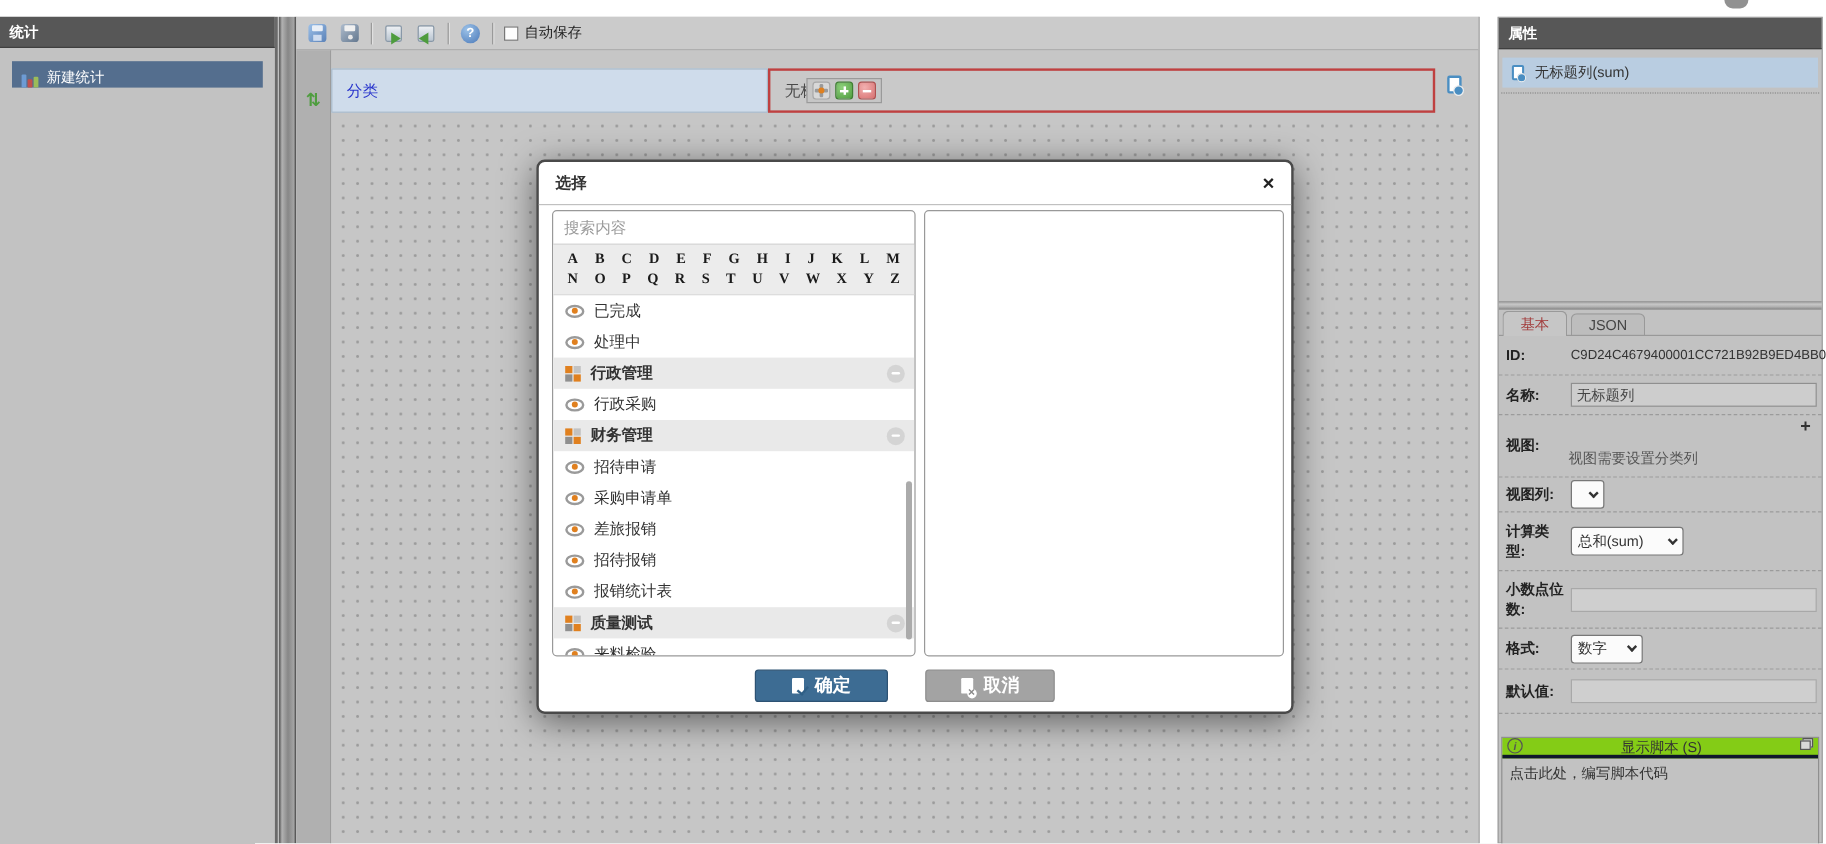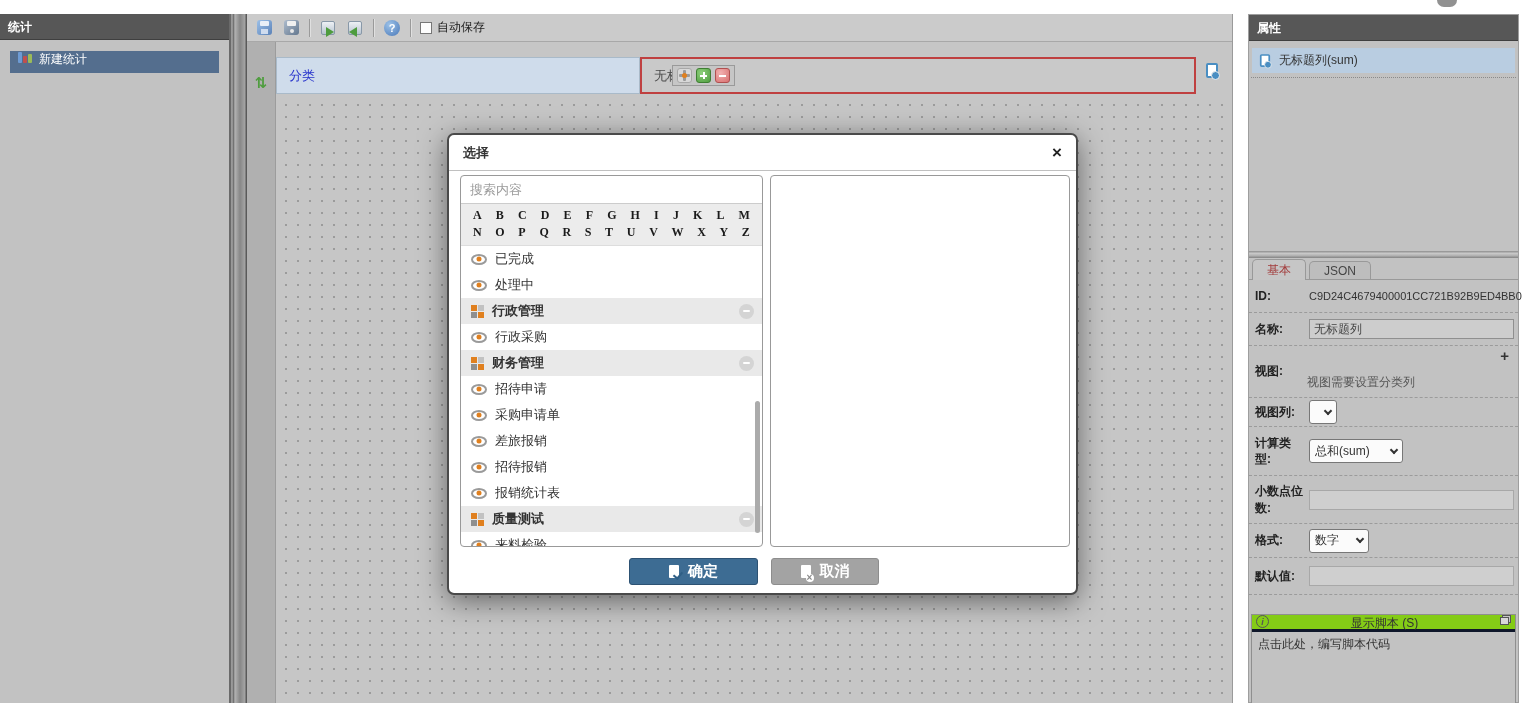--- a/index.html
+++ b/index.html
@@ -9,21 +9,21 @@
 
   
   .top-notch { position:absolute; left:1437px; top:0; width:20px; height:7px;
     background:#919191; border-radius:0 0 10px 10px; }
 
   
   .left-panel { position:absolute; left:0; top:14px; width:229px; height:689px; background:#c2c2c2; }
   .panel-header { height:26px; background:#575757; color:#fff; font-weight:bold; font-size:12px;
     line-height:26px; padding-left:8px; border-bottom:1px solid #3f3f3f; }
   .nav-item { margin:11px auto 0; width:209px; height:22px; background:#546e8e; color:#fff;
-    display:flex; align-items:flex-start; gap:7px; padding-left:8px; cursor:default; }
+    display:flex; align-items:flex-end; gap:7px; padding-left:8px; cursor:default; }
   .chart-icon { display:flex; align-items:flex-end; gap:1px; height:12px; }
   .chart-icon i { display:block; width:4px; border-radius:1px; }
   .chart-icon .b1 { height:11px; background:#6d9bd4; }
   .chart-icon .b2 { height:7px;  background:#c0504d; }
   .chart-icon .b3 { height:9px;  background:#9bbb59; }
 
   
   .vsplit { position:absolute; left:229px; top:14px; width:18px; height:689px;
     background:linear-gradient(90deg,#6a6a6a 0,#6a6a6a 2px,#c9c9c9 3px,#5e5e5e 4px,
       #b2b2b2 6px,#878787 11px,#a5a5a5 16px,#5a5a5a 17px,#5a5a5a 18px); }
@@ -113,21 +113,21 @@
   .gicon i:nth-child(1){ background:#e0801f; } .gicon i:nth-child(2){ background:#c2c2c2; }
   .gicon i:nth-child(3){ background:#8f8f8f; } .gicon i:nth-child(4){ background:#e0801f; }
   .minus { position:absolute; right:8px; width:15px; height:15px; border-radius:50%; background:#d4d4d4;
     display:flex; align-items:center; justify-content:center; cursor:pointer; }
   .minus i { width:7px; height:2px; background:#fff; border-radius:1px; }
   .scroll-thumb { position:absolute; right:2px; top:225px; width:5px; height:132px; background:#ababab; border-radius:3px; }
   .dlg-right { position:absolute; left:321px; top:40px; width:300px; height:372px;
     border:1px solid #999; border-radius:4px; background:#fff; }
   .btn { position:absolute; top:423px; height:27px; border-radius:3px; color:#fff; font-size:15px; font-weight:bold;
     display:flex; align-items:center; justify-content:center; gap:9px; cursor:pointer; }
-  .btn-ok { left:180px; width:129px; background:#3d6c93; border:1px solid #2d5273; }
+  .btn-ok { left:180px; width:111px; background:#3d6c93; border:1px solid #2d5273; }
   .btn-cancel { left:322px; width:108px; background:#a3a3a3; border:1px solid #8d8d8d; }
   .ic-docbtn { width:10px; height:13px; background:#fff; border-radius:1px; position:relative; }
   .btn-ok .ic-docbtn::after { content:""; position:absolute; right:-2px; bottom:-1px; width:4px; height:7px;
     border-right:2px solid #2f5f86; border-bottom:2px solid #2f5f86; transform:rotate(40deg); }
   .btn-cancel .ic-docbtn::after { content:"\00d7"; position:absolute; right:-3px; bottom:-4px; color:#8a8a8a;
     font-size:10px; font-weight:bold; background:#fff; border-radius:50%; width:8px; height:8px;
     line-height:8px; text-align:center; }
 
   
   .right-panel { position:absolute; left:1248px; top:14px; width:271px; height:689px; background:#c2c2c2;

